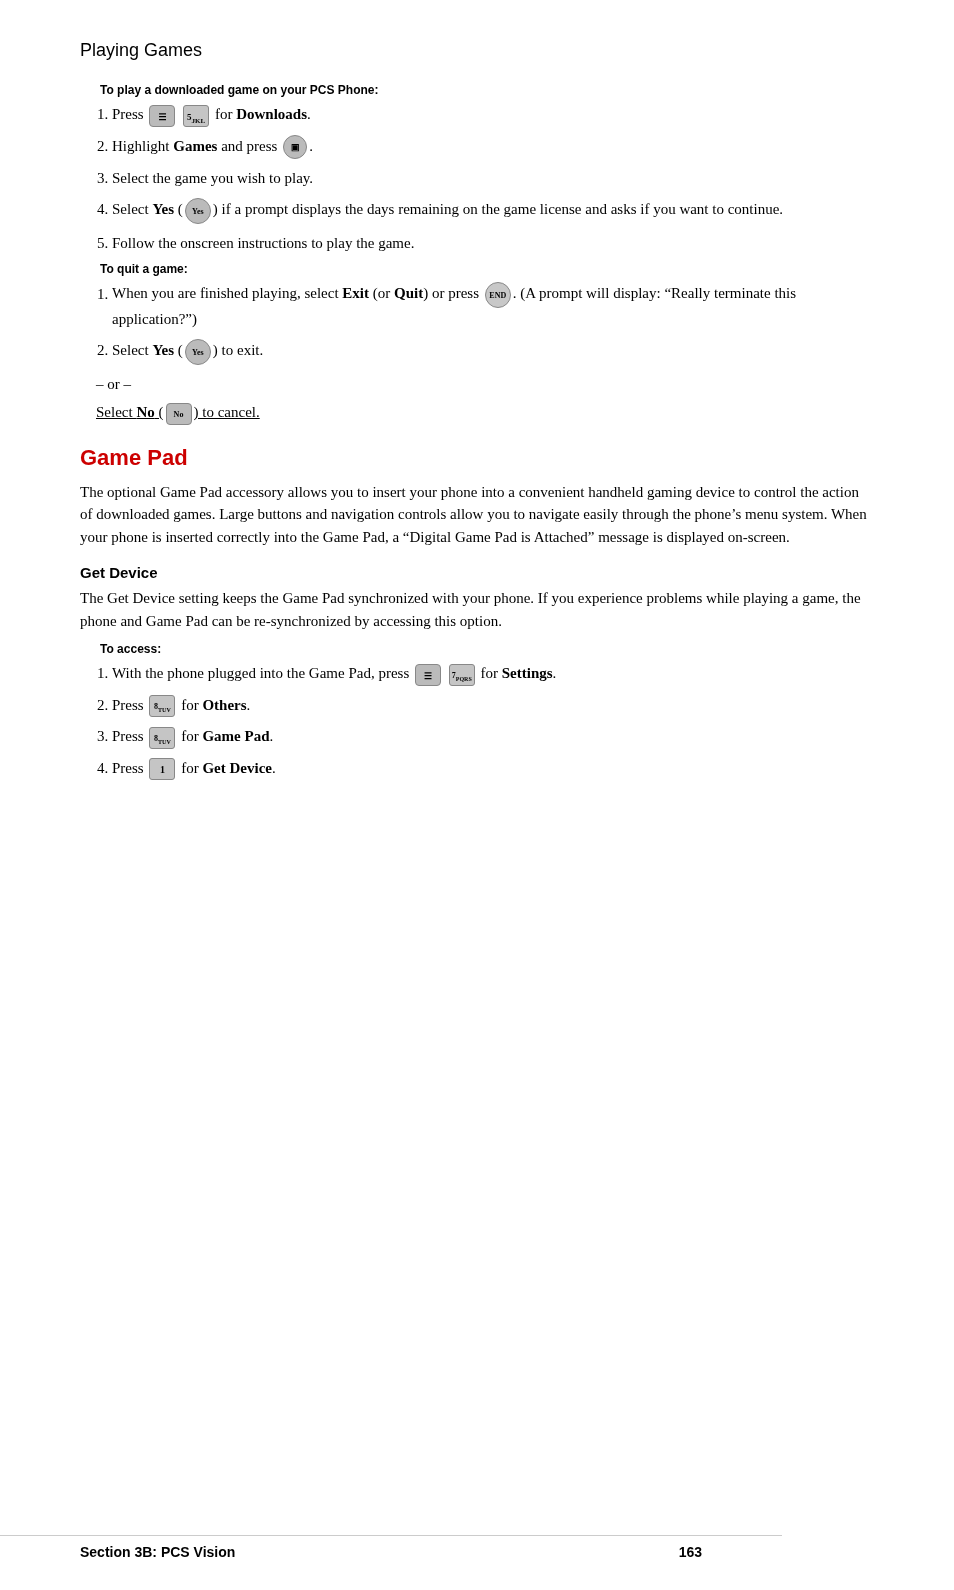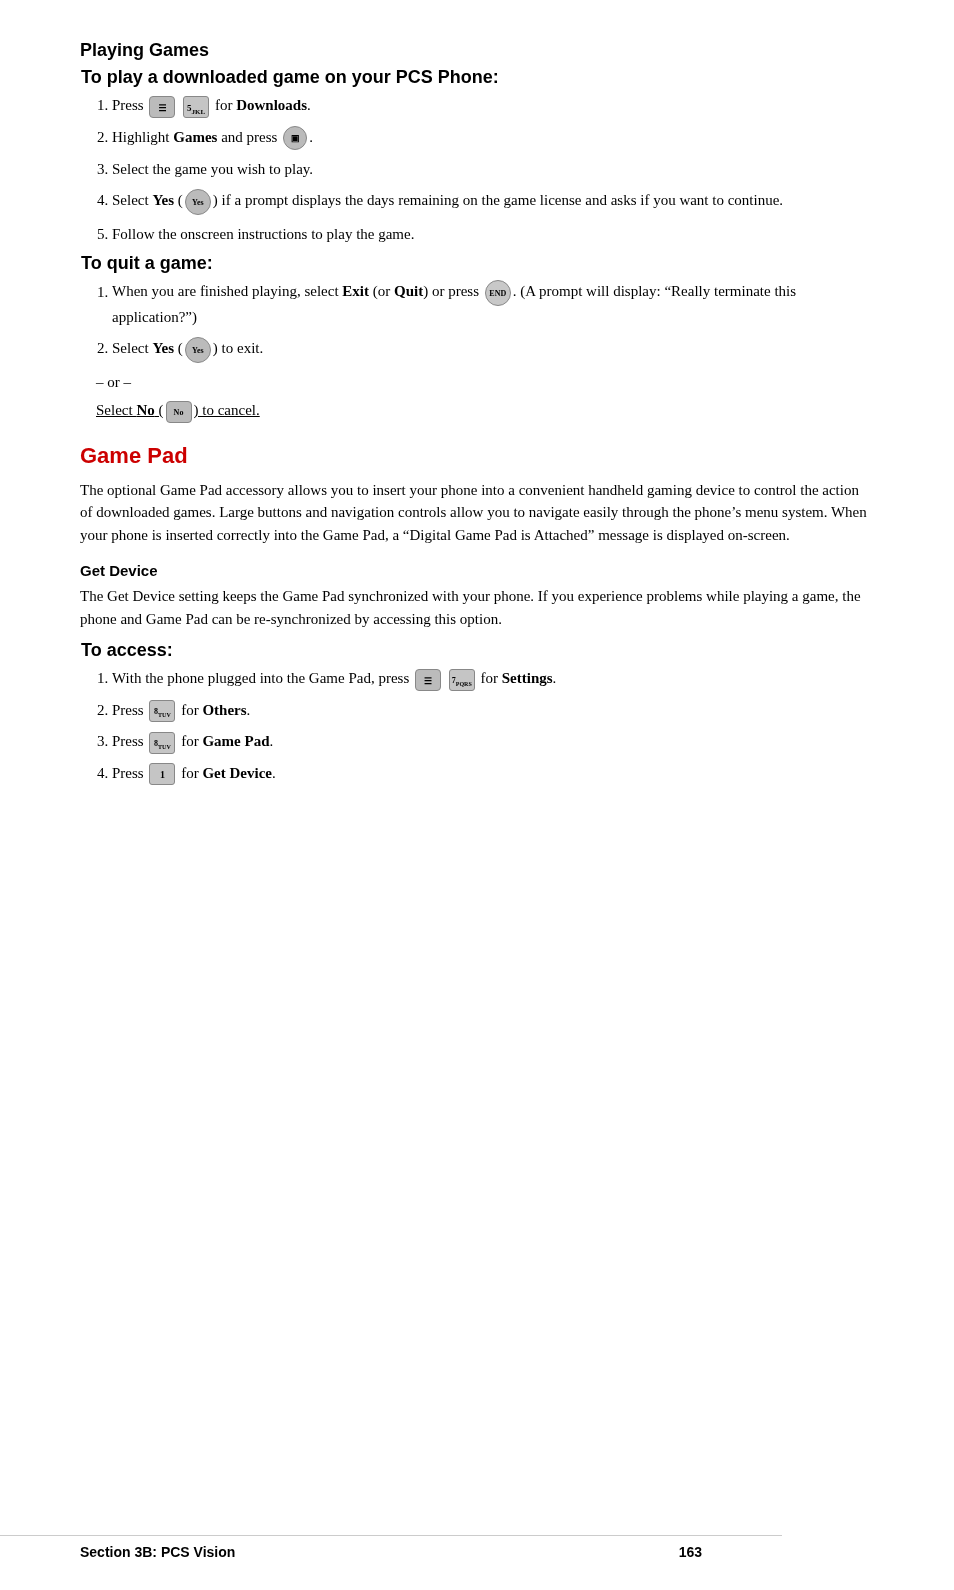--- a/index.html
+++ b/index.html
@@ -11,43 +11,43 @@
       width: 954px;
       min-height: 1590px;
       padding: 40px 80px 40px 80px;
     }
     .page-content {
       max-width: 794px;
       margin: 0 auto;
     }
     h2.section-heading {
       font-size: 18px;
-      font-weight: bold;
-      margin-bottom: 6px;
+      font-weight: normal;
+      margin-bottom: 22px;
       font-family: Arial, sans-serif;
     }
     h2.red-heading {
       font-size: 22px;
       font-weight: bold;
       color: #cc0000;
       margin-top: 20px;
       margin-bottom: 10px;
       font-family: Arial, sans-serif;
     }
     h3.sub-heading {
       font-size: 15px;
       font-weight: bold;
       margin-top: 16px;
       margin-bottom: 6px;
       font-family: Arial, sans-serif;
     }
     p.instruction-bold {
       font-weight: bold;
-      font-size: 18px;
-      margin-left: 1px;
+      font-size: 12px;
+      margin-left: 20px;
       margin-bottom: 6px;
       font-family: Arial, sans-serif;
     }
     p.body-text {
       font-size: 15px;
       line-height: 1.5;
       margin-bottom: 10px;
     }
     ol {
       margin-left: 32px;

